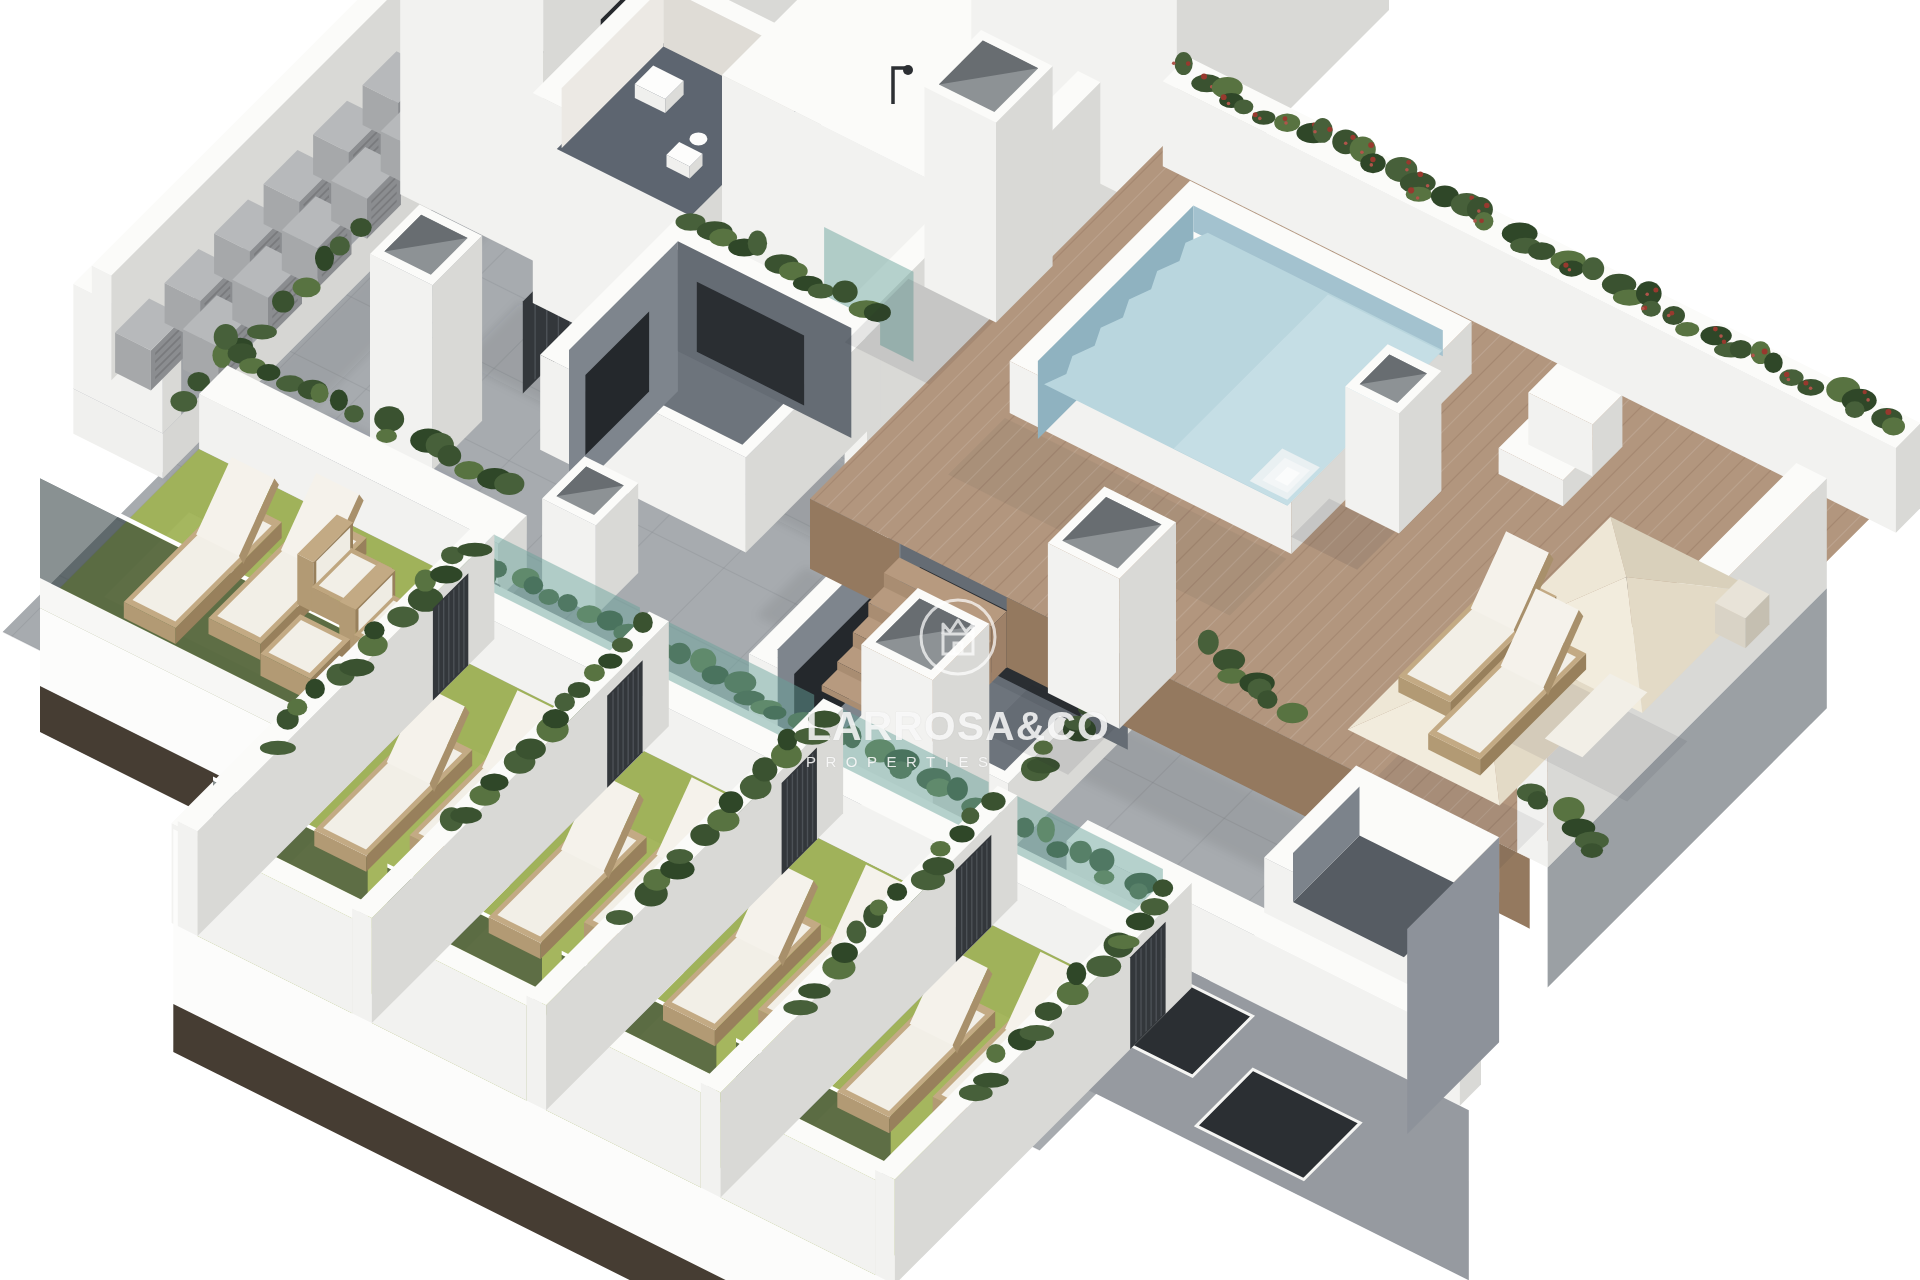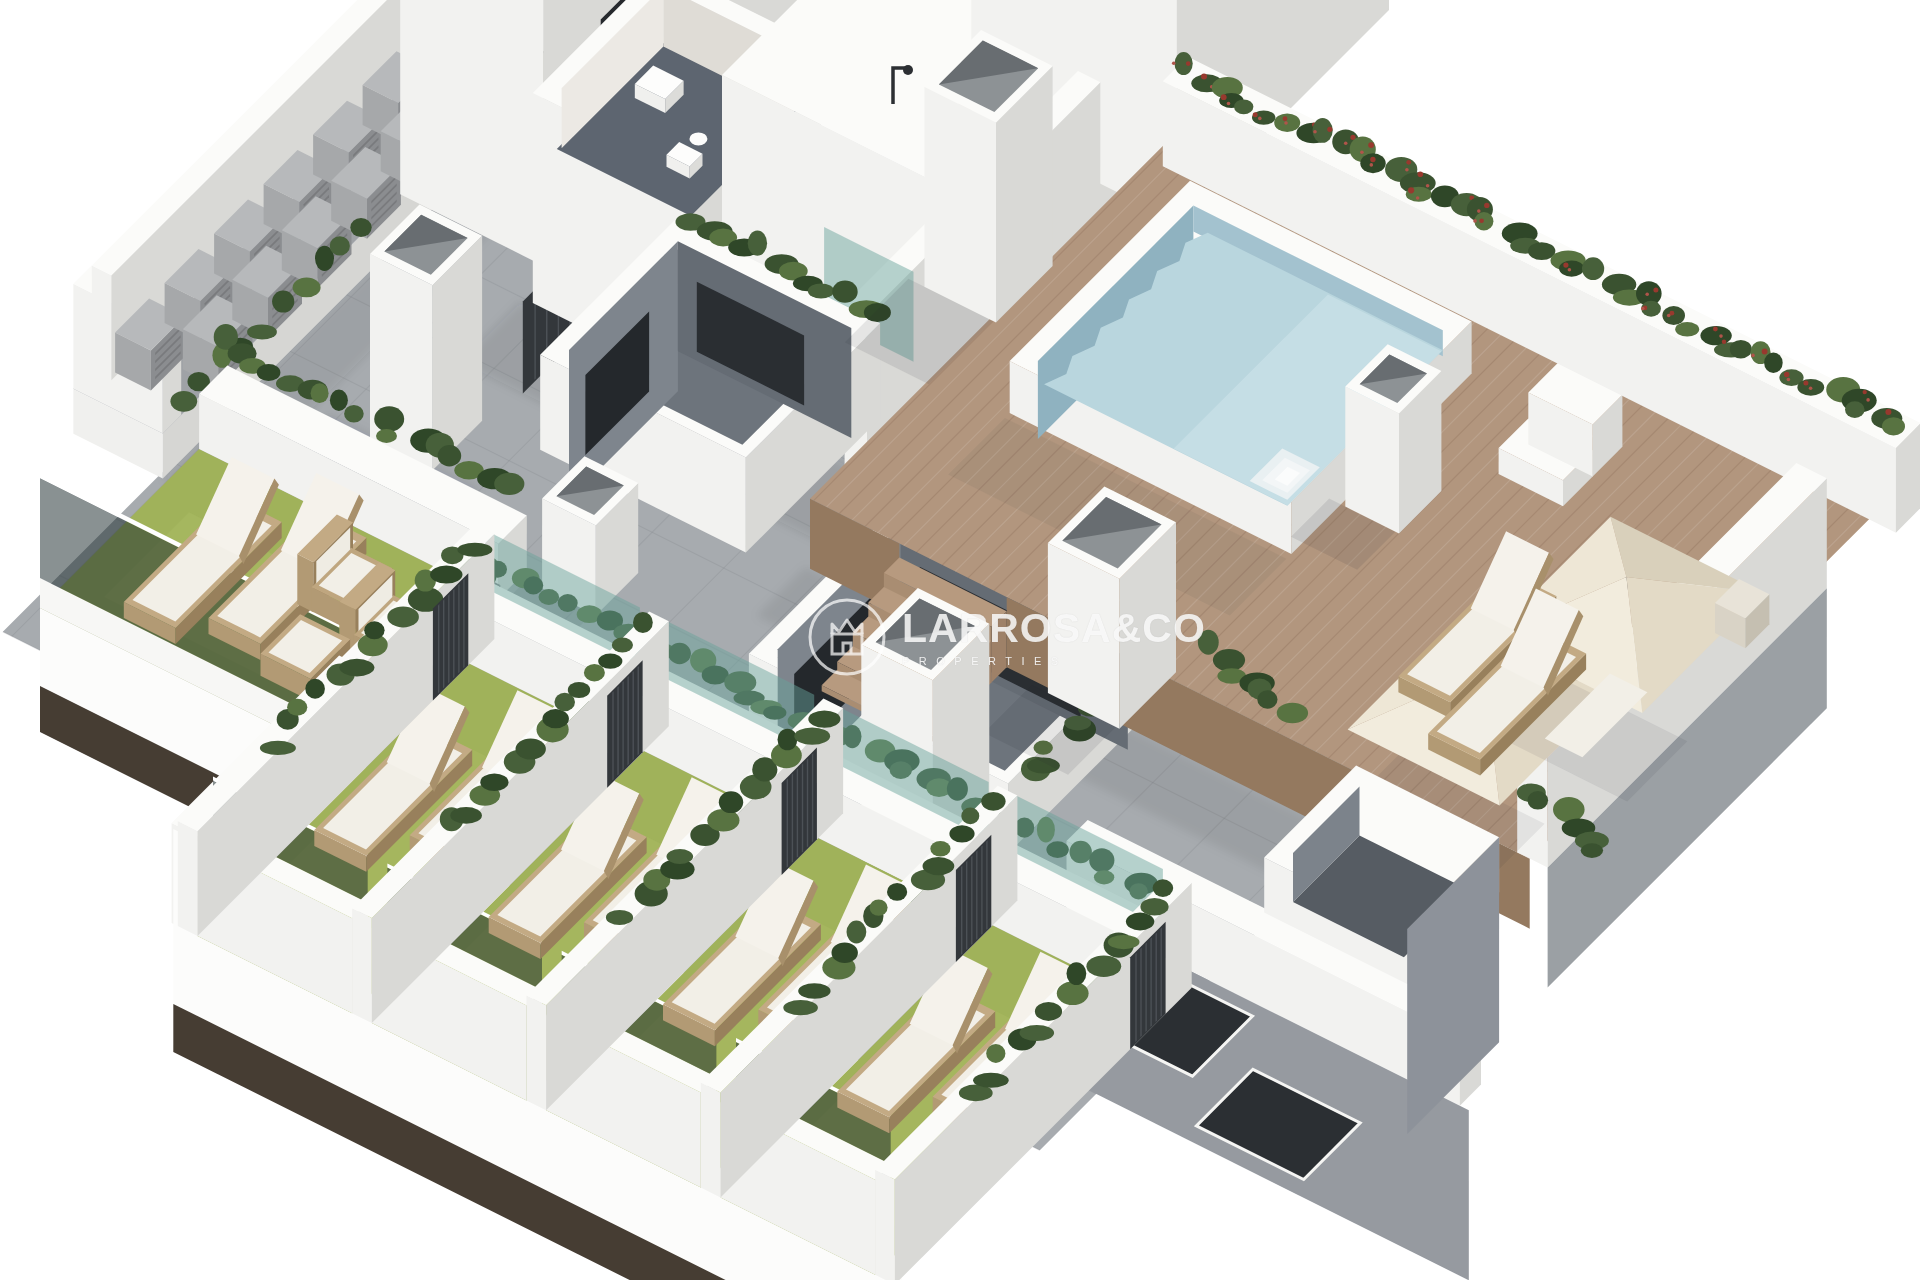--- a/index.html
+++ b/index.html
@@ -1,25 +1,25 @@
 <!DOCTYPE html>
 <html><head>
 <meta charset="utf-8">
 <style>
   html,body{margin:0;padding:0;background:#ffffff;}
   body{font-family:"Liberation Sans", sans-serif;}
   .canvas{position:relative;width:1920px;height:1280px;background:#ffffff;overflow:hidden;}
   #scene{position:absolute;left:0;top:0;}
-  .watermark{position:absolute;left:806px;top:596px;display:flex;align-items:center;gap:14px;
-             pointer-events:none;}
+  .watermark{position:absolute;left:806px;top:596px;display:flex;align-items:center;gap:28px;
+             pointer-events:none;flex-direction:column;}
   .wm-logo{width:82px;height:82px;opacity:.78;}
   .wm-text{display:flex;flex-direction:column;}
   .wm-title{font-size:41px;font-weight:700;color:rgba(255,255,255,.82);letter-spacing:1px;
             line-height:1.0;text-shadow:0 0 1px rgba(120,120,120,.25);}
-  .wm-subtitle{font-size:11px;font-weight:400;color:rgba(255,255,255,.85);letter-spacing:9.5px;
+  .wm-subtitle{font-size:15px;font-weight:400;color:rgba(255,255,255,.85);letter-spacing:9.5px;
             margin-top:6px;text-shadow:0 0 1px rgba(120,120,120,.25);}
 </style>
 </head>
 <body>
 
 <div class="canvas">
   <svg id="scene" width="1920" height="1280" viewBox="0 0 1920 1280">
     <defs>
       <filter id="soft" x="-40%" y="-40%" width="180%" height="180%">
         <feGaussianBlur stdDeviation="5"></feGaussianBlur>

